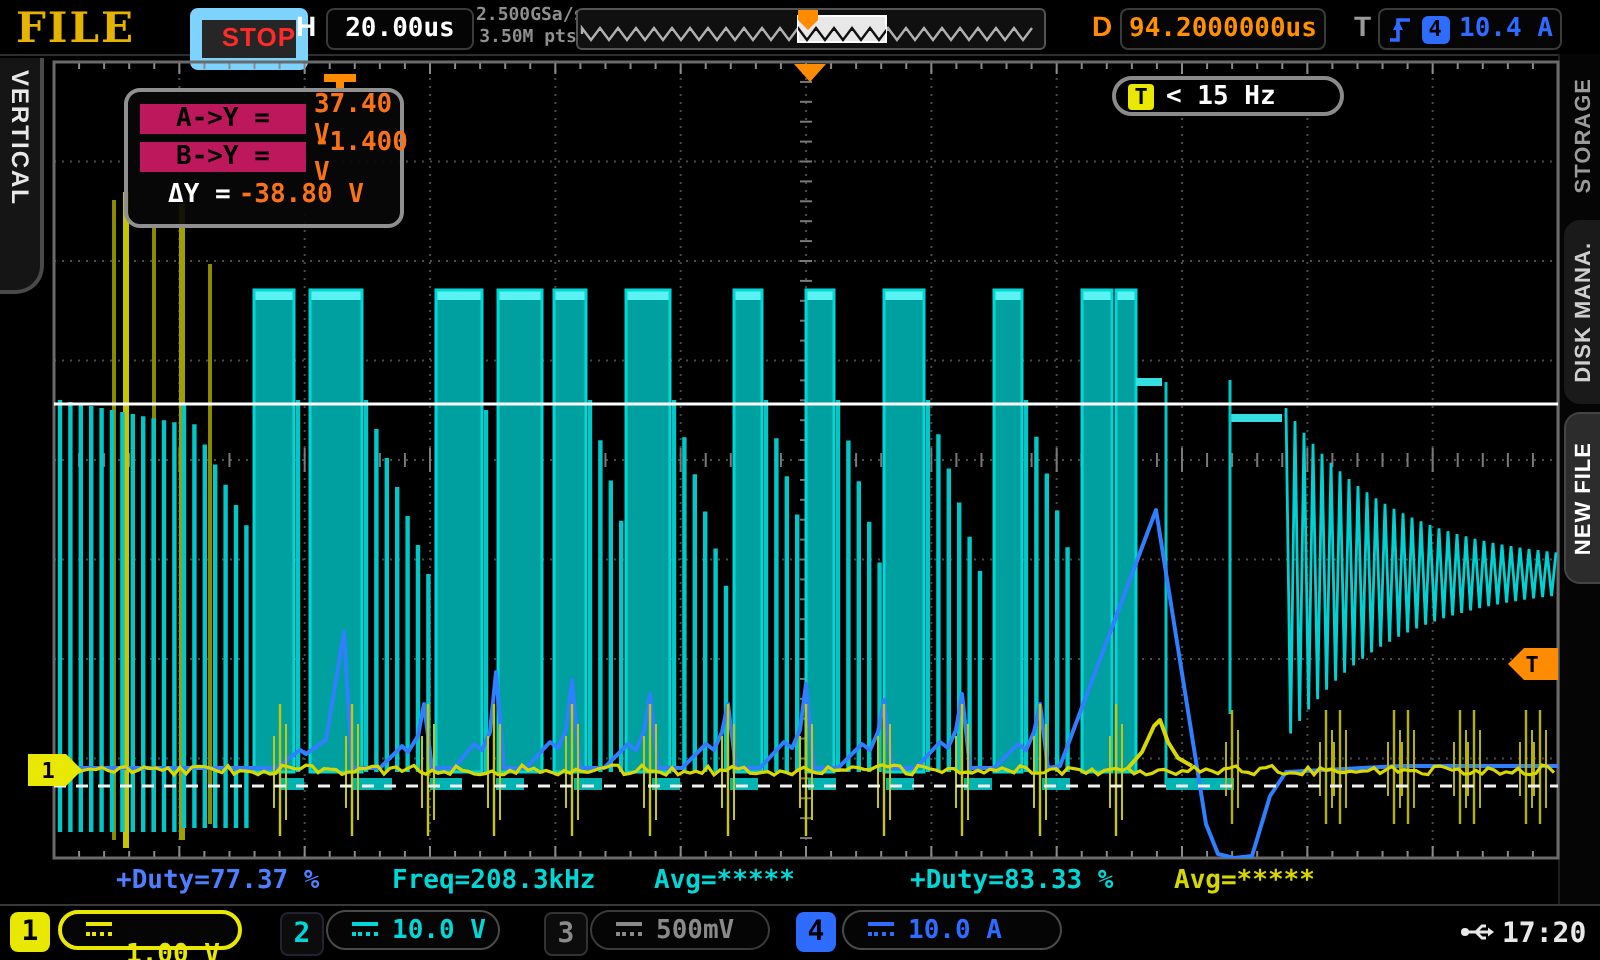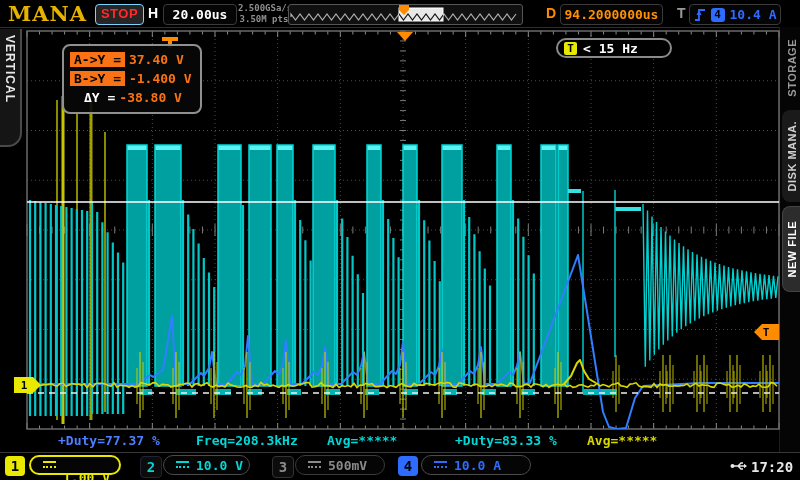--- a/index.html
+++ b/index.html
@@ -2,22 +2,22 @@
 <html><head>
 <meta charset="utf-8">
 <style>
   html,body{margin:0;padding:0;background:#000;}
   .stage{position:relative;width:800px;height:480px;background:#000;overflow:hidden;
          font-family:"DejaVu Sans Mono","Liberation Mono",monospace;-webkit-font-smoothing:none;}
   
   .topbar{position:absolute;left:0;top:0;width:800px;height:27px;background:#000;border-bottom:1px solid #2e2e2e;}
   .brand{position:absolute;left:8px;top:1px;font-family:"DejaVu Serif","Liberation Serif",serif;
          font-weight:bold;font-size:21px;color:#e6b400;letter-spacing:1px;}
-  .stop-btn{position:absolute;left:95px;top:4px;width:47px;height:19px;background:#262626;border:1px solid #7dd3fc;
-         border-radius:4px;color:#ff2a2a;font-weight:bold;font-size:13px;text-align:center;line-height:18px;
+  .stop-btn{position:absolute;left:95px;top:4px;width:47px;height:19px;background:#262626;border:6px solid #7dd3fc;
+         border-radius:4px;color:#ff2a2a;font-weight:bold;font-size:13px;text-align:right;line-height:18px;
          font-family:"Liberation Sans",sans-serif;letter-spacing:.5px;}
   .h-label{position:absolute;left:148px;top:5px;color:#fff;font-weight:bold;font-size:14px;font-family:"Liberation Sans",sans-serif;}
   .val-box{position:absolute;top:4px;height:19px;background:#050505;border:1px solid #3a3a3a;border-radius:4px;
          display:flex;align-items:center;justify-content:center;font-weight:bold;font-size:13px;}
   .tb-box{left:163px;width:72px;color:#fff;}
   .srate{position:absolute;left:238px;top:3px;width:52px;color:#8f8f8f;font-size:9px;line-height:11px;text-align:center;font-weight:bold;}
   .preview{position:absolute;left:288px;top:4px;width:233px;height:19px;background:#101010;border:1px solid #555;border-radius:3px;}
   .d-label{position:absolute;left:546px;top:5px;color:#ff8c00;font-weight:bold;font-size:14px;font-family:"Liberation Sans",sans-serif;}
   .delay-box{left:560px;width:101px;color:#ff9000;}
   .t-label{position:absolute;left:677px;top:5px;color:#9a9a9a;font-weight:bold;font-size:14px;font-family:"Liberation Sans",sans-serif;}
@@ -38,21 +38,21 @@
   .rm-title span{color:#9a9a9a;}
   .rm-item{height:92px;margin-top:4px;background:#1a1a1a;border-radius:8px 0 0 8px;}
   .rm-item span{color:#cfcfcf;}
   .rm-active{height:86px;margin-top:4px;background:#2c2c2c;border-radius:8px 0 0 8px;border:1px solid #444;border-right:none;}
   .rm-active span{color:#fff;}
   
   .cursor-box{position:absolute;left:62px;top:44px;width:124px;background:rgba(8,8,8,.92);border:2px solid #909090;
          border-radius:8px;padding:4px 6px 5px 6px;z-index:5;}
   .cur-row{display:flex;align-items:center;height:19px;font-size:13px;font-weight:bold;}
   .cur-label{color:#fff;white-space:pre;}
-  .cur-chip{background:#f97316;color:#000;padding:0 4px;}
+  .cur-chip{background:#be185d;color:#000;padding:0 18px;}
   .cur-nochip{margin-left:14px;text-align:right;}
   .cur-val{color:#f97316;margin-left:4px;}
   .freq-badge{position:absolute;left:556px;top:38px;width:116px;height:20px;background:#000;border:2px solid #8a8a8a;
          border-radius:10px;display:flex;align-items:center;gap:6px;padding-left:6px;box-sizing:border-box;z-index:5;}
   .freq-badge .tsq{width:13px;height:13px;background:#e8e800;color:#000;font-size:11px;font-weight:bold;
          display:flex;align-items:center;justify-content:center;border-radius:2px;}
   .freq-badge .ftext{color:#fff;font-size:13px;font-weight:bold;}
   
   .meas{position:absolute;top:433px;font-size:13px;font-weight:bold;white-space:pre;z-index:4;}
   
@@ -558,21 +558,21 @@
         <polygon points="779,324 762,324 754,332 762,340 779,340" fill="#ff8c00"></polygon>
         <text x="766" y="336" fill="#000" font-size="11" font-weight="bold" text-anchor="middle" font-family="DejaVu Sans Mono,monospace">T</text>
       </g>
       <g>
         <polygon points="14,377 33,377 41,385 33,393 14,393" fill="#e8e800"></polygon>
         <text x="24" y="389" fill="#000" font-size="11" font-weight="bold" text-anchor="middle" font-family="DejaVu Sans Mono,monospace">1</text>
       </g>
     </svg>
 
   <div class="topbar">
-    <div class="brand">MANA</div>
+    <div class="brand">FILE</div>
     <div class="stop-btn">STOP</div>
     <div class="h-label">H</div>
     <div class="val-box tb-box">20.00us</div>
     <div class="srate">
       <div>2.500GSa/s</div>
       <div>3.50M pts</div>
     </div>
     <div class="preview">
       <svg id="previewsvg" width="231" height="17">
           <path d="M2 12L2 9 L6.5 15 L11 9 L15.5 15 L20 9 L24.5 15 L29 9 L33.5 15 L38 9 L42.5 15 L47 9 L51.5 15 L56 9 L60.5 15 L65 9 L69.5 15 L74 9 L78.5 15 L83 9 L87.5 15 L92 9 L96.5 15 L101 9 L105.5 15 L110 9 L114.5 15 L119 9 L123.5 15 L128 9 L132.5 15 L137 9 L141.5 15 L146 9 L150.5 15 L155 9 L159.5 15 L164 9 L168.5 15 L173 9 L177.5 15 L182 9 L186.5 15 L191 9 L195.5 15 L200 9 L204.5 15 L209 9 L213.5 15 L218 9 L222.5 15 L227 9 " stroke="#b0b0b0" stroke-width="1.2" fill="none"></path>

